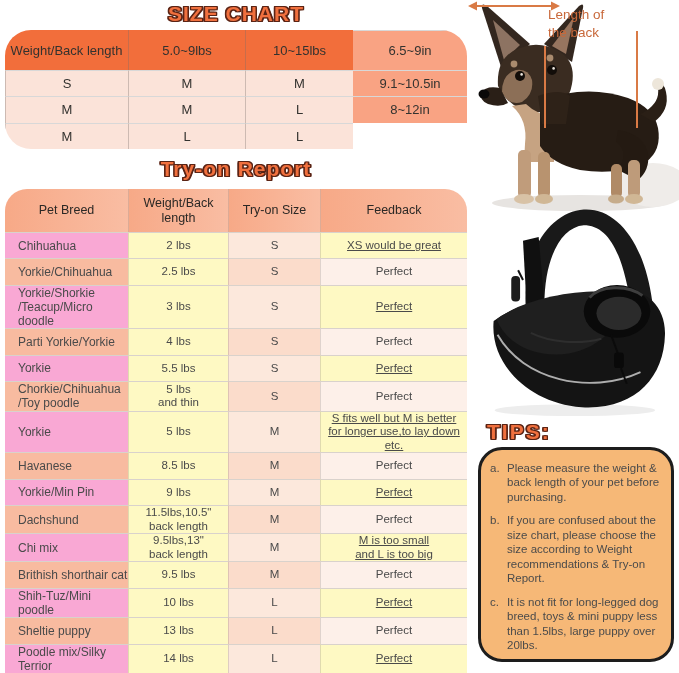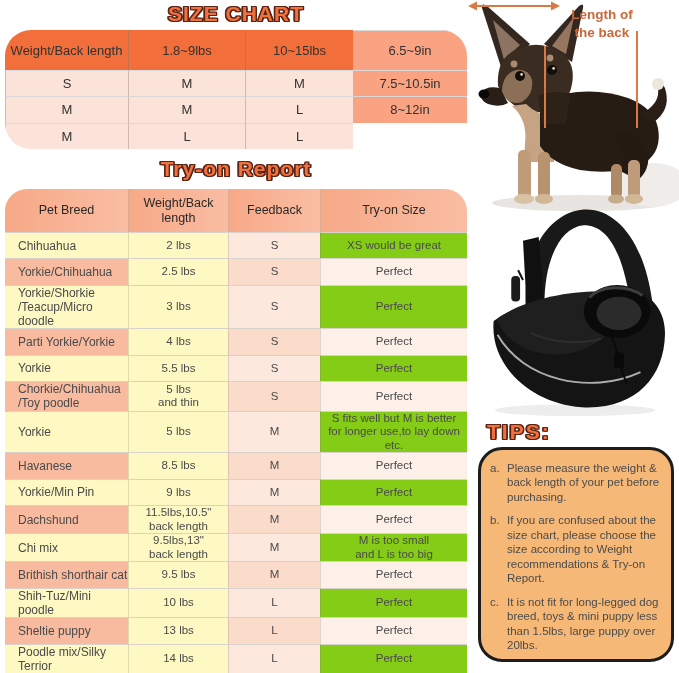--- a/index.html
+++ b/index.html
@@ -49,37 +49,37 @@
   .tryon > div > div, .tryon > .th {
     display:flex; align-items:center; justify-content:center;
     font-size:11.5px; line-height:1.18; color:#4A4A4A;
     white-space:pre-line; text-align:center;
   }
   .tryon .th {
     background:linear-gradient(90deg,#F7A987,#F9BDA3);
     font-size:12.5px; color:#2B2825;
   }
   .tryon .c1 { justify-content:flex-start; padding-left:13px; text-align:left; font-size:12px; }
-  .r-light .c1 { background:#fef9c3; } .r-light .c2 { background:#fef9c3; }
-  .r-light .c3 { background:#FCE8DC; } .r-light .c4 { background:#84cc16; }
+  .r-light .c1 { background:#f9a8d4; } .r-light .c2 { background:#fef9c3; }
+  .r-light .c3 { background:#FCE8DC; } .r-light .c4 { background:#fef9c3;text-decoration:underline; }
   .r-dark  .c1 { background:#F8BBA0; } .r-dark  .c2 { background:#fef9c3; }
   .r-dark  .c3 { background:#FBDCCB; } .r-dark  .c4 { background:#FDF0E9; }
   .tryon .bt { border-top:1px solid #D9D2CC; }
   .tryon .bl { border-left:1px solid rgba(120,110,105,.22); }
 
   
   .dog-figure { position:absolute; left:468px; top:0; width:211px; height:215px; }
   .dog-figure svg { position:absolute; left:0; top:0; }
   .measure-line { position:absolute; width:2px; background:#D97A45; }
   .m-left  { left:76px; top:46px; height:82px; }
   .m-right { left:168px; top:31px; height:97px; }
   .measure-arrow { position:absolute; left:78px; top:48px; }
   .back-annotation {
-    position:absolute; left:80px; top:6px; width:108px; text-align:center;
-    color:#C8683A; font-size:13.5px; line-height:1.3; white-space:pre-line; font-weight:bold;
+    position:absolute; left:80px; top:6px; width:108px; text-align:left;
+    color:#C8683A; font-size:13.5px; line-height:1.3; white-space:pre-line; font-weight:normal;
   }
   
   .bag-figure { position:absolute; left:472px; top:186px; width:196px; height:234px; }
 
   
   .tips-box {
     position:absolute; left:478px; top:447px; width:196px; height:215px;
     background:#F6B877; border:3px solid #1D1D1D; border-radius:24px;
     padding:11px 7px 6px 9px; overflow:hidden;
   }
@@ -90,46 +90,46 @@
 </style>
 </head>
 <body>
 
 <div class="canvas">
 
   <div class="fancy-title sc-title">SIZE CHART</div>
 
   <div class="size-chart">
     <div class="sc-th">Weight/Back length</div>
-    <div class="sc-th bl">1.8~9lbs</div>
+    <div class="sc-th bl">5.0~9lbs</div>
     <div class="sc-th bl">10~15lbs</div>
 
     <div class="sc-col1 bt">6.5~9in</div>
     <div class="sc-cell bt bl">S</div>
     <div class="sc-cell bt bl">M</div>
     <div class="sc-cell bt bl">M</div>
 
-    <div class="sc-col1 bt">7.5~10.5in</div>
+    <div class="sc-col1 bt">9.1~10.5in</div>
     <div class="sc-cell bt bl">M</div>
     <div class="sc-cell bt bl">M</div>
     <div class="sc-cell bt bl">L</div>
 
     <div class="sc-col1 bt">8~12in</div>
     <div class="sc-cell bt bl">M</div>
     <div class="sc-cell bt bl">L</div>
     <div class="sc-cell bt bl">L</div>
   </div>
 
   <div class="fancy-title to-title">Try-on Report</div>
 
   <div class="tryon">
     <div class="th">Pet Breed</div>
     <div class="th bl">Weight/Back length</div>
+    <div class="th bl">Try-on Size</div>
     <div class="th bl">Feedback</div>
-    <div class="th bl">Try-on Size</div>
 
     <div class="trow r-light">
       <div class="c1 bt">Chihuahua</div>
       <div class="c2 bt bl">2 lbs</div>
       <div class="c3 bt bl">S</div>
       <div class="c4 bt bl">XS would be great</div>
     </div>
     <div class="trow r-dark">
       <div class="c1 bt">Yorkie/Chihuahua</div>
       <div class="c2 bt bl">2.5 lbs</div>

